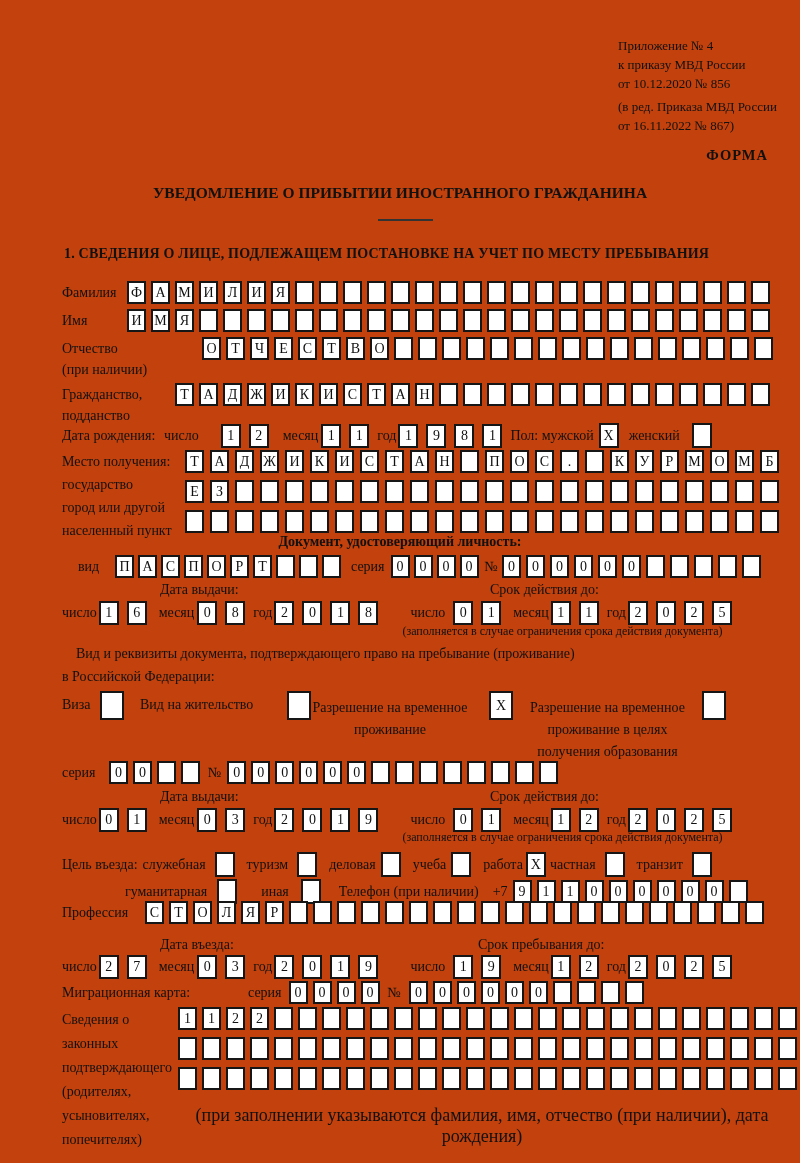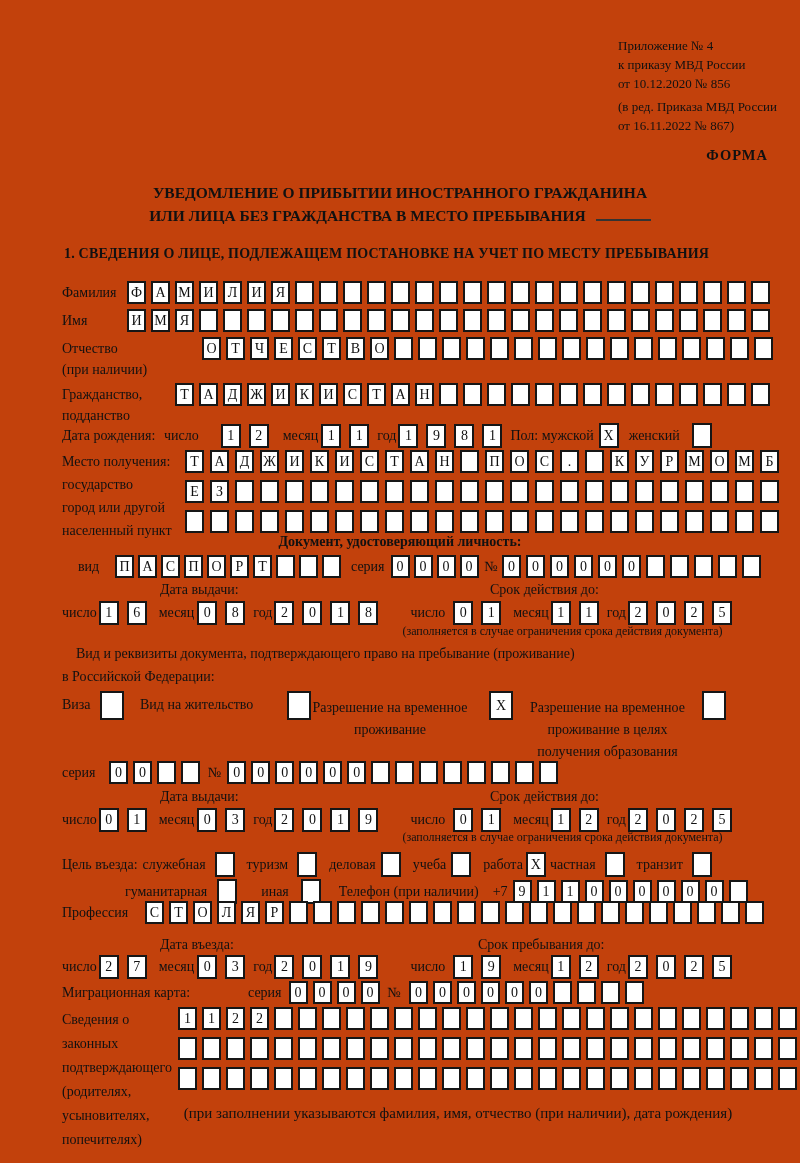--- a/index.html
+++ b/index.html
@@ -46,21 +46,21 @@
     <div>к приказу МВД России</div>
     <div>от 10.12.2020 № 856</div>
     <div style="margin-top:4px;">(в ред. Приказа МВД России</div>
     <div>от 16.11.2022 № 867)</div>
   </div>
 
   <div class="abs b" style="left:618px; top:147px; width:150px; text-align:right; font-size:14.5px; letter-spacing:1px;">ФОРМА</div>
 
   <div class="abs title center" style="left:30px; top:181px; width:740px;">
     <div>УВЕДОМЛЕНИЕ О ПРИБЫТИИ ИНОСТРАННОГО ГРАЖДАНИНА</div>
-    <div><span>ИЛИ ЛИЦА БЕЗ ГРАЖДАНСТВА В МЕСТО ПРЕБЫВАНИЯ</span><span class="uline"></span></div>
+    <div><span class="uline"></span></div>
   </div>
 
   <div class="abs b" style="left:64px; top:246px; font-size:14px; letter-spacing:0.2px;">1. СВЕДЕНИЯ О ЛИЦЕ, ПОДЛЕЖАЩЕМ ПОСТАНОВКЕ НА УЧЕТ ПО МЕСТУ ПРЕБЫВАНИЯ</div>
 
   <div class="row" style="left:62px; top:281px;">
     <span class="lbl" style="width:65px;">Фамилия</span>
     <span class="cells">
         <span class="cell">Ф</span>
         <span class="cell">А</span>
         <span class="cell">М</span>
@@ -699,15 +699,15 @@
         <span class="cell"></span>
         <span class="cell"></span>
         <span class="cell"></span>
         <span class="cell"></span>
         <span class="cell"></span>
         <span class="cell"></span>
         <span class="cell"></span>
       </span>
   </div>
 
-  <div class="abs center" style="left:148px; top:1105px; width:620px; font-size:15px;">(при заполнении указываются фамилия, имя, отчество (при наличии), дата рождения)</div>
+  <div class="abs center" style="left:172px; top:1105px; width:620px; font-size:18px;">(при заполнении указываются фамилия, имя, отчество (при наличии), дата рождения)</div>
 
 </div>
 
 </body></html>

